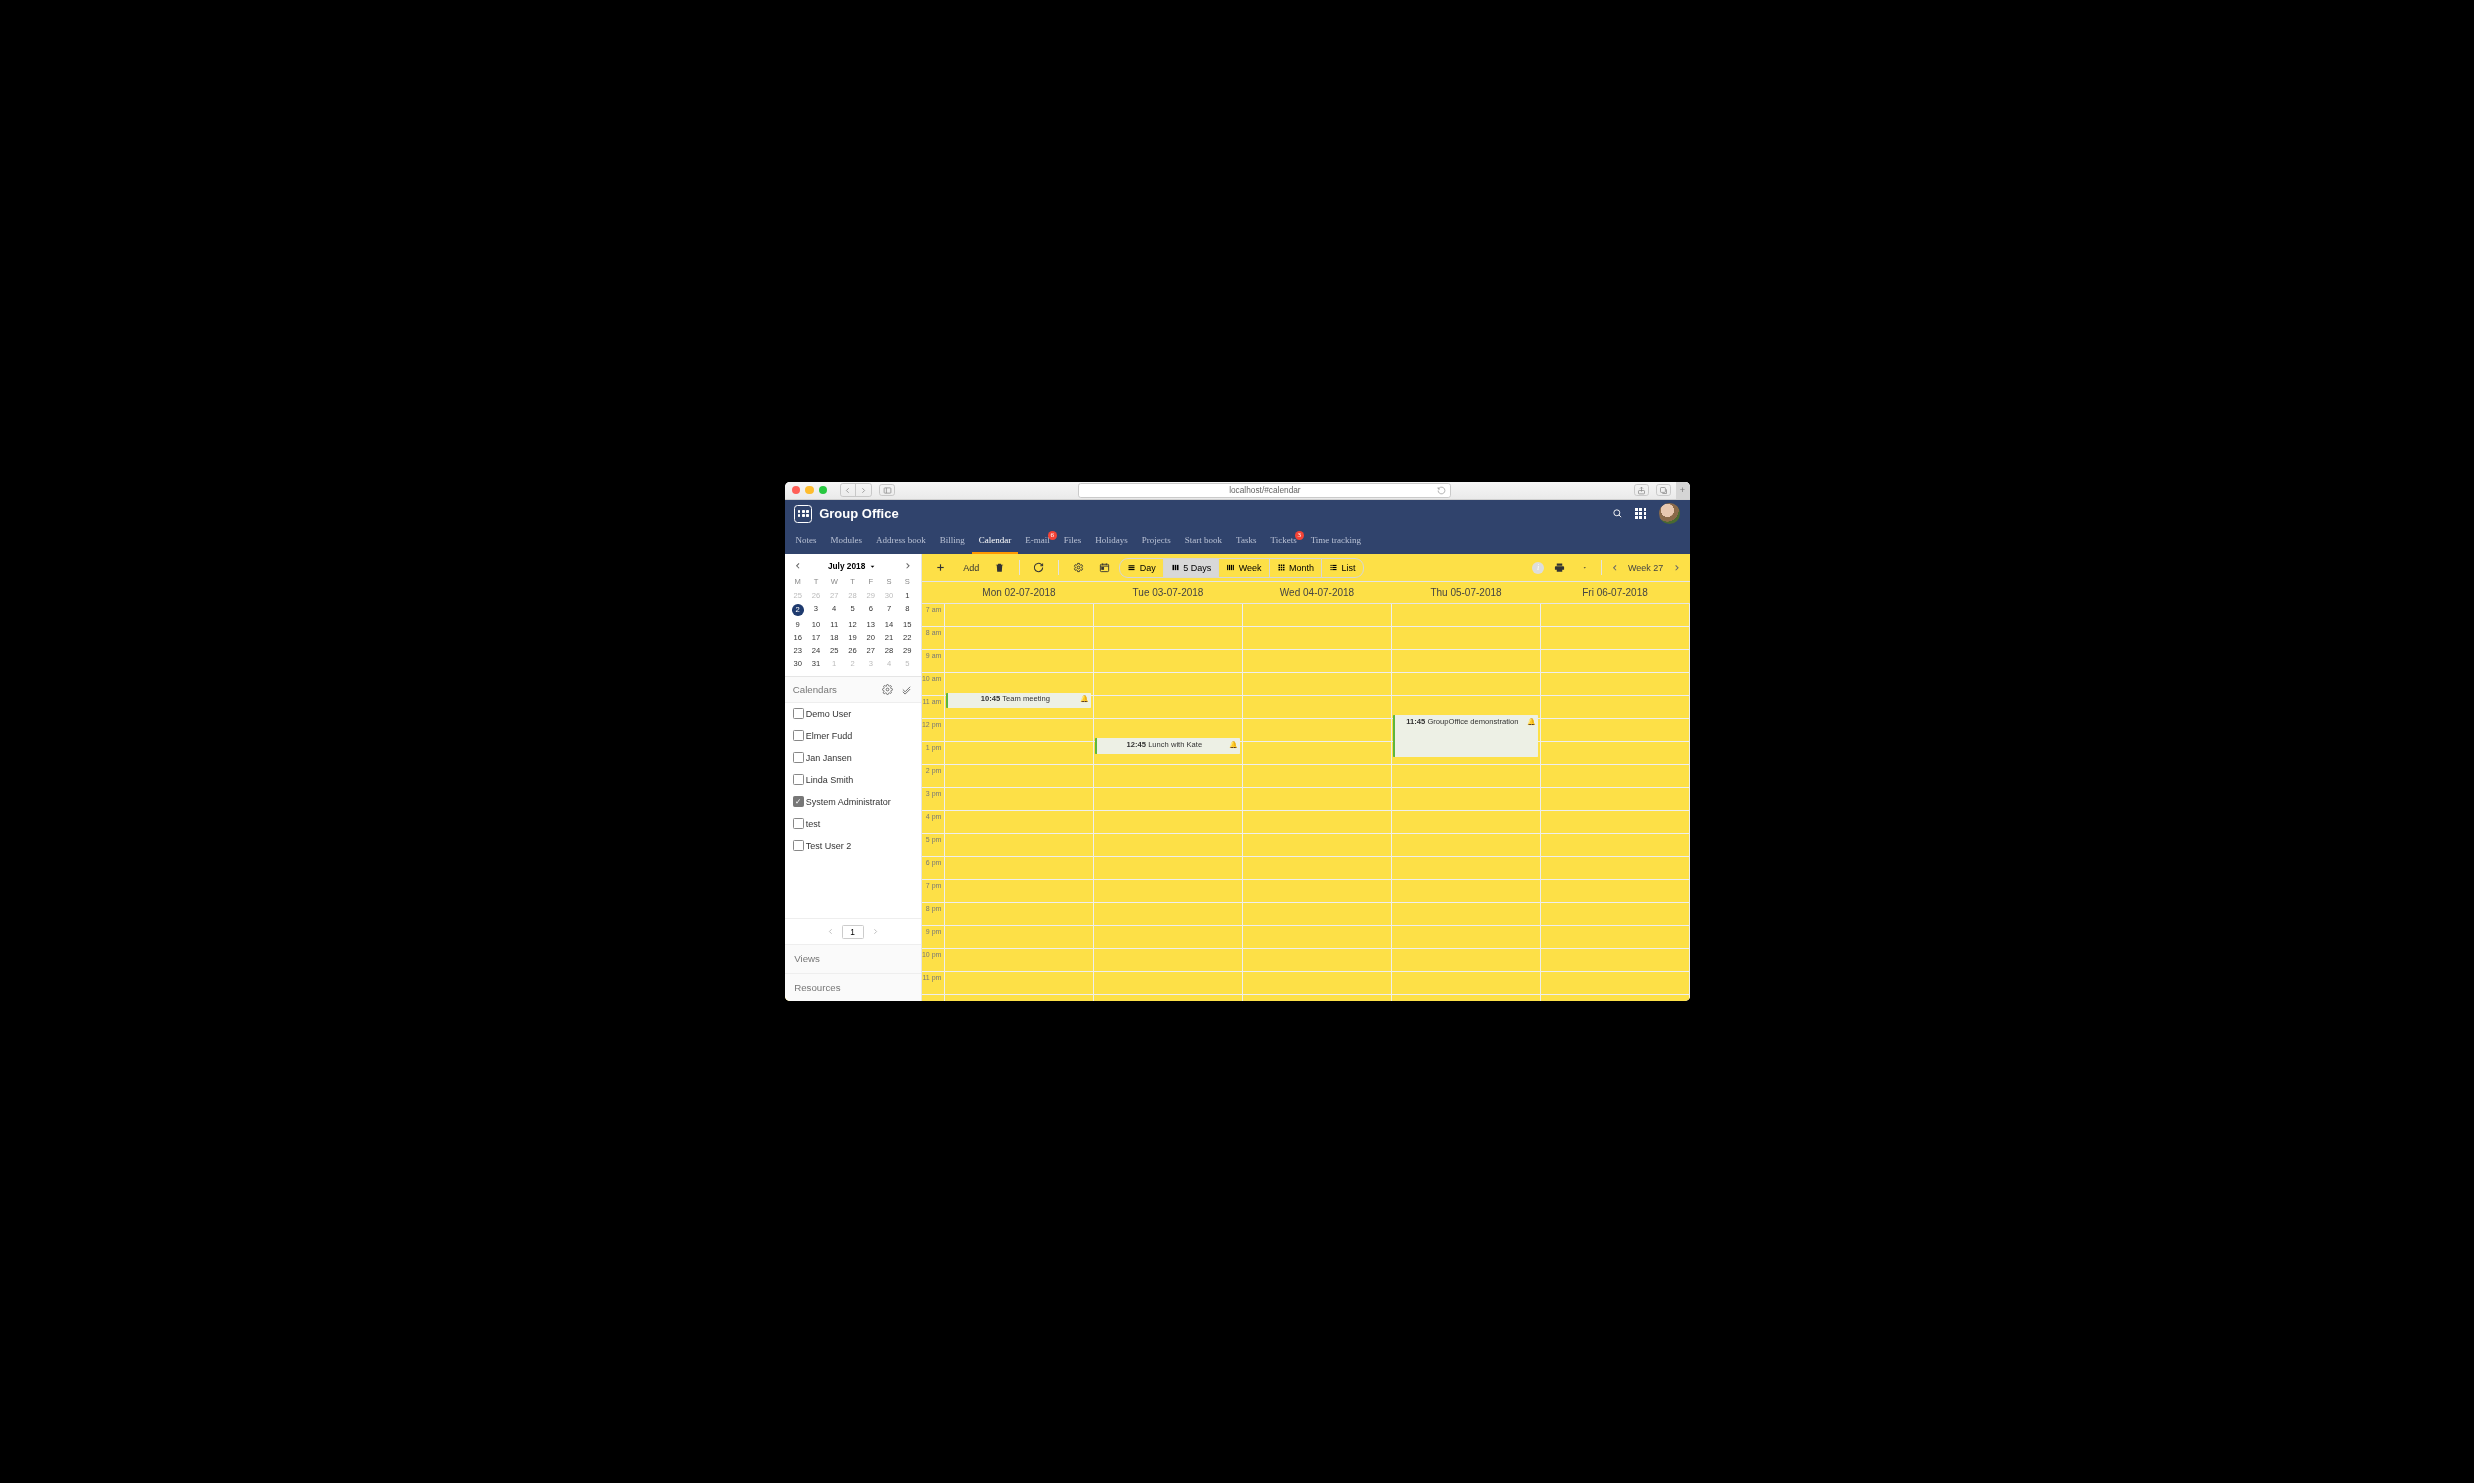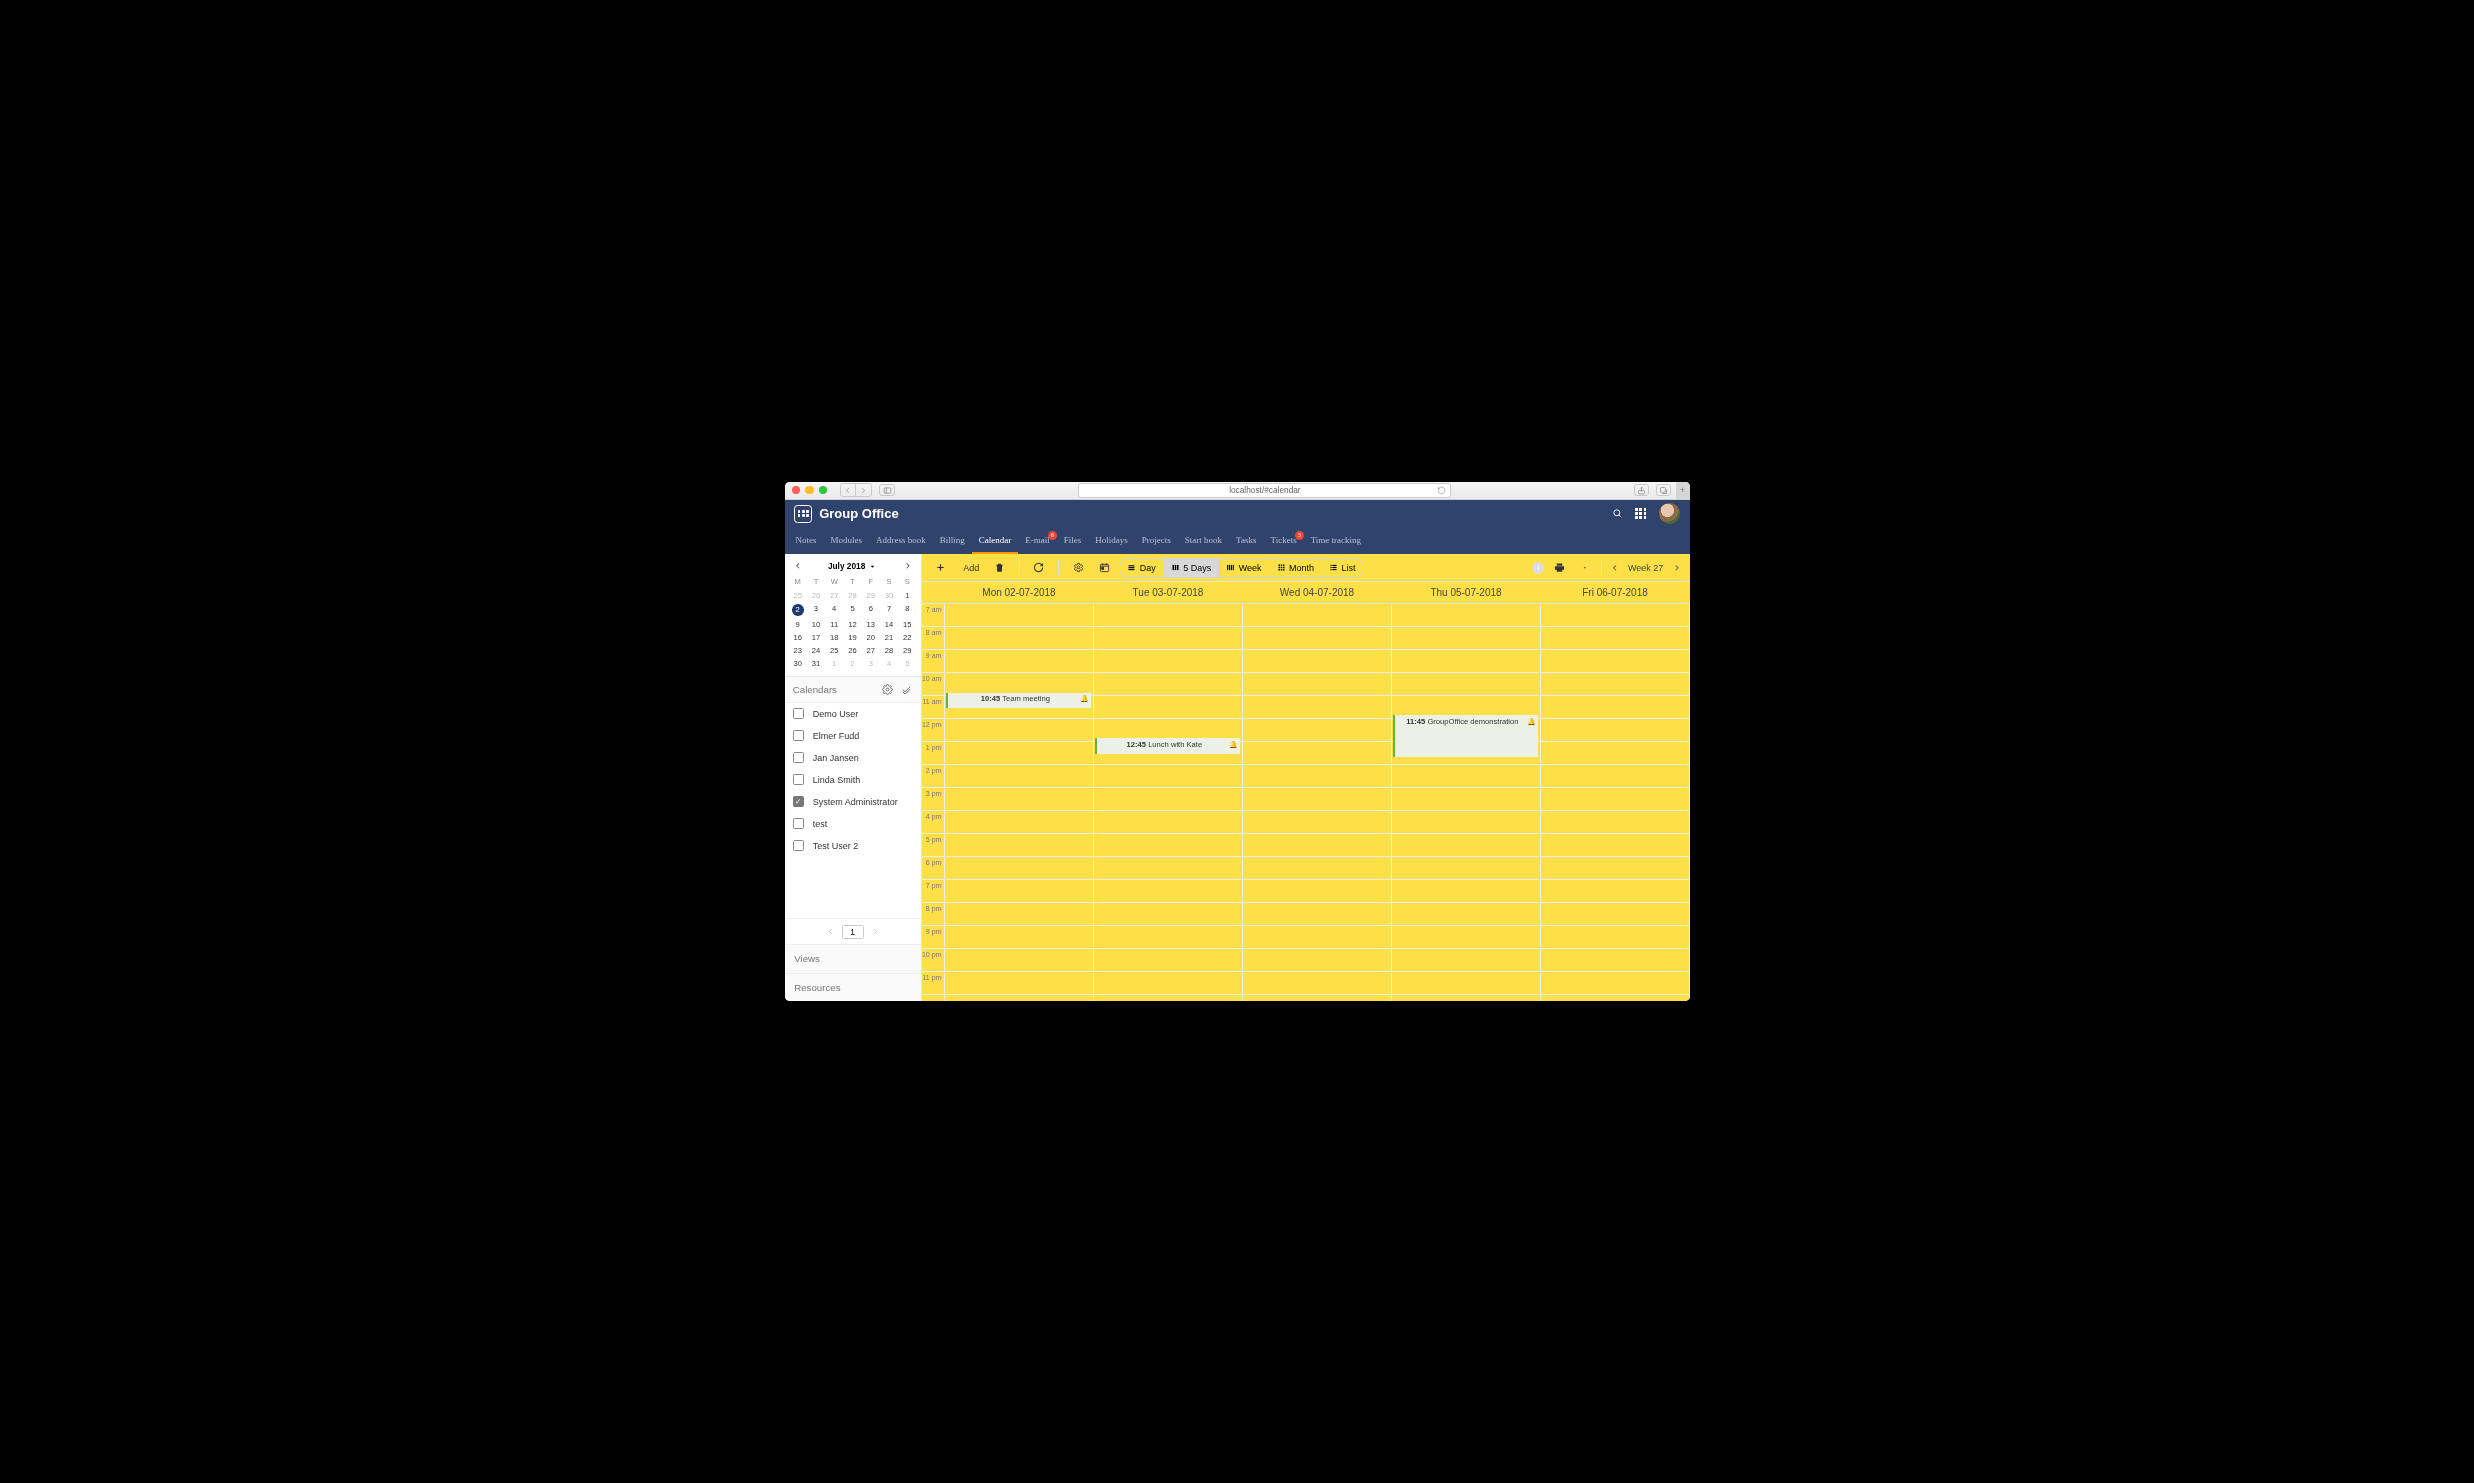--- a/index.html
+++ b/index.html
@@ -70,21 +70,21 @@
   .mc-grid .dow{ color:#888; padding:2.8px 0;}
   .mc-grid .d{ padding:2.1px 0; color:#333; cursor:pointer;}
   .mc-grid .d.other{ color:#bbb;}
   .mc-grid .d.sel span{ background:#1e3a6e; color:#fff; border-radius:50%; display:inline-block; width:11.7px; height:11.7px; line-height:11.7px;}
 
   .sect-head{ display:flex; align-items:center; padding:7px 8.3px; color:#777; font-size:9.7px; border-bottom:0.7px solid #eee;}
   .sect-head .spacer{flex:1;}
   .sect-head svg{ color:#666;}
 
   .cal-list{ flex:1; background:#fff; overflow:auto;}
-  .cal-item{ display:flex; align-items:center; padding:5.5px 8.3px; gap:9px; font-size:9px; color:#333; cursor:pointer;}
+  .cal-item{ display:flex; align-items:center; padding:5.5px 8.3px; gap:2px; font-size:9px; color:#333; cursor:pointer;}
   .cb{ width:11px; height:11px; border:1.4px solid #888; border-radius:1.4px; display:flex; align-items:center; justify-content:center;}
   .cb.checked{ background:#777; border-color:#777;}
   .cb.checked::after{content:"✓"; color:#fff; font-size:7.6px; line-height:1;}
 
   .pager{ border-top:0.7px solid #eee; padding:5.5px; display:flex; align-items:center; justify-content:center; gap:7px; background:#fff;}
   .pager .pg-btn{ color:#bbb;}
   .pager input{ width:22px; text-align:center; border:0.7px solid #ccc; border-radius:1.4px; height:14px; font-size:8.3px;}
 
   .sect-simple{ padding:8.3px 9.7px; color:#777; font-size:9.7px; border-top:0.7px solid #eee;}
 

